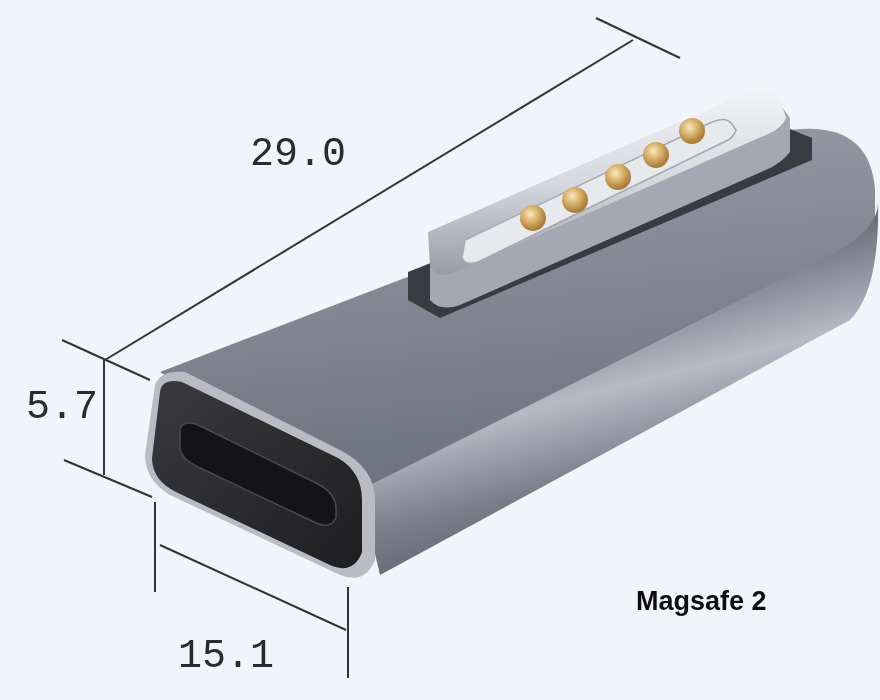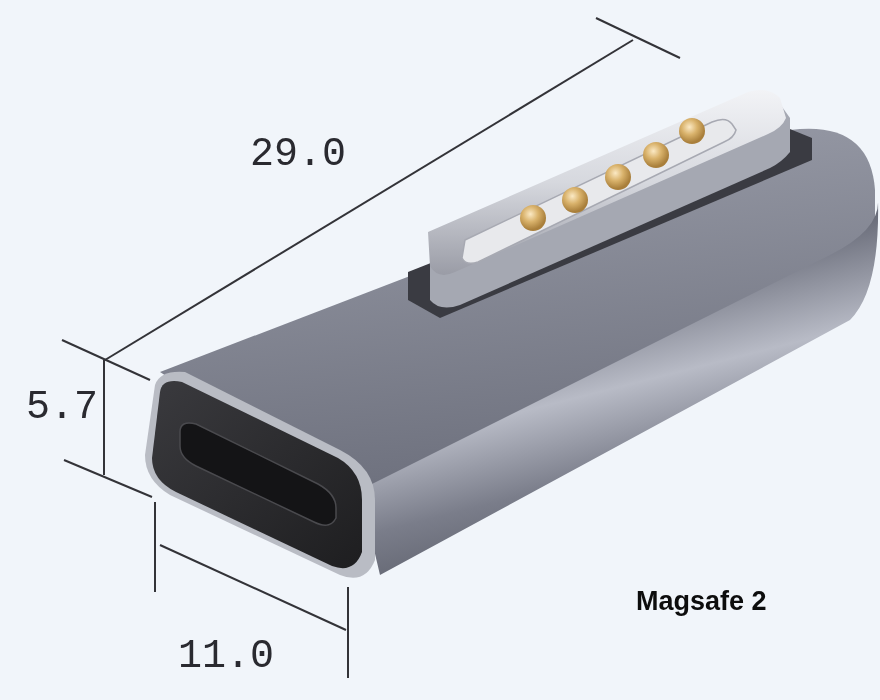--- a/index.html
+++ b/index.html
@@ -85,14 +85,14 @@
     <circle cx="575" cy="200" r="13" fill="url(#pinGrad)"></circle>
     <circle cx="618" cy="177" r="13" fill="url(#pinGrad)"></circle>
     <circle cx="656" cy="155" r="13" fill="url(#pinGrad)"></circle>
     <circle cx="692" cy="131" r="13" fill="url(#pinGrad)"></circle>
   </g>
 </svg>
 </div>
 
 <div class="dim-label dim-length">29.0</div>
 <div class="dim-label dim-height">5.7</div>
-<div class="dim-label dim-width">11.0</div>
+<div class="dim-label dim-width">15.1</div>
 <div class="product-name">Magsafe 2</div>
 
 </body></html>

